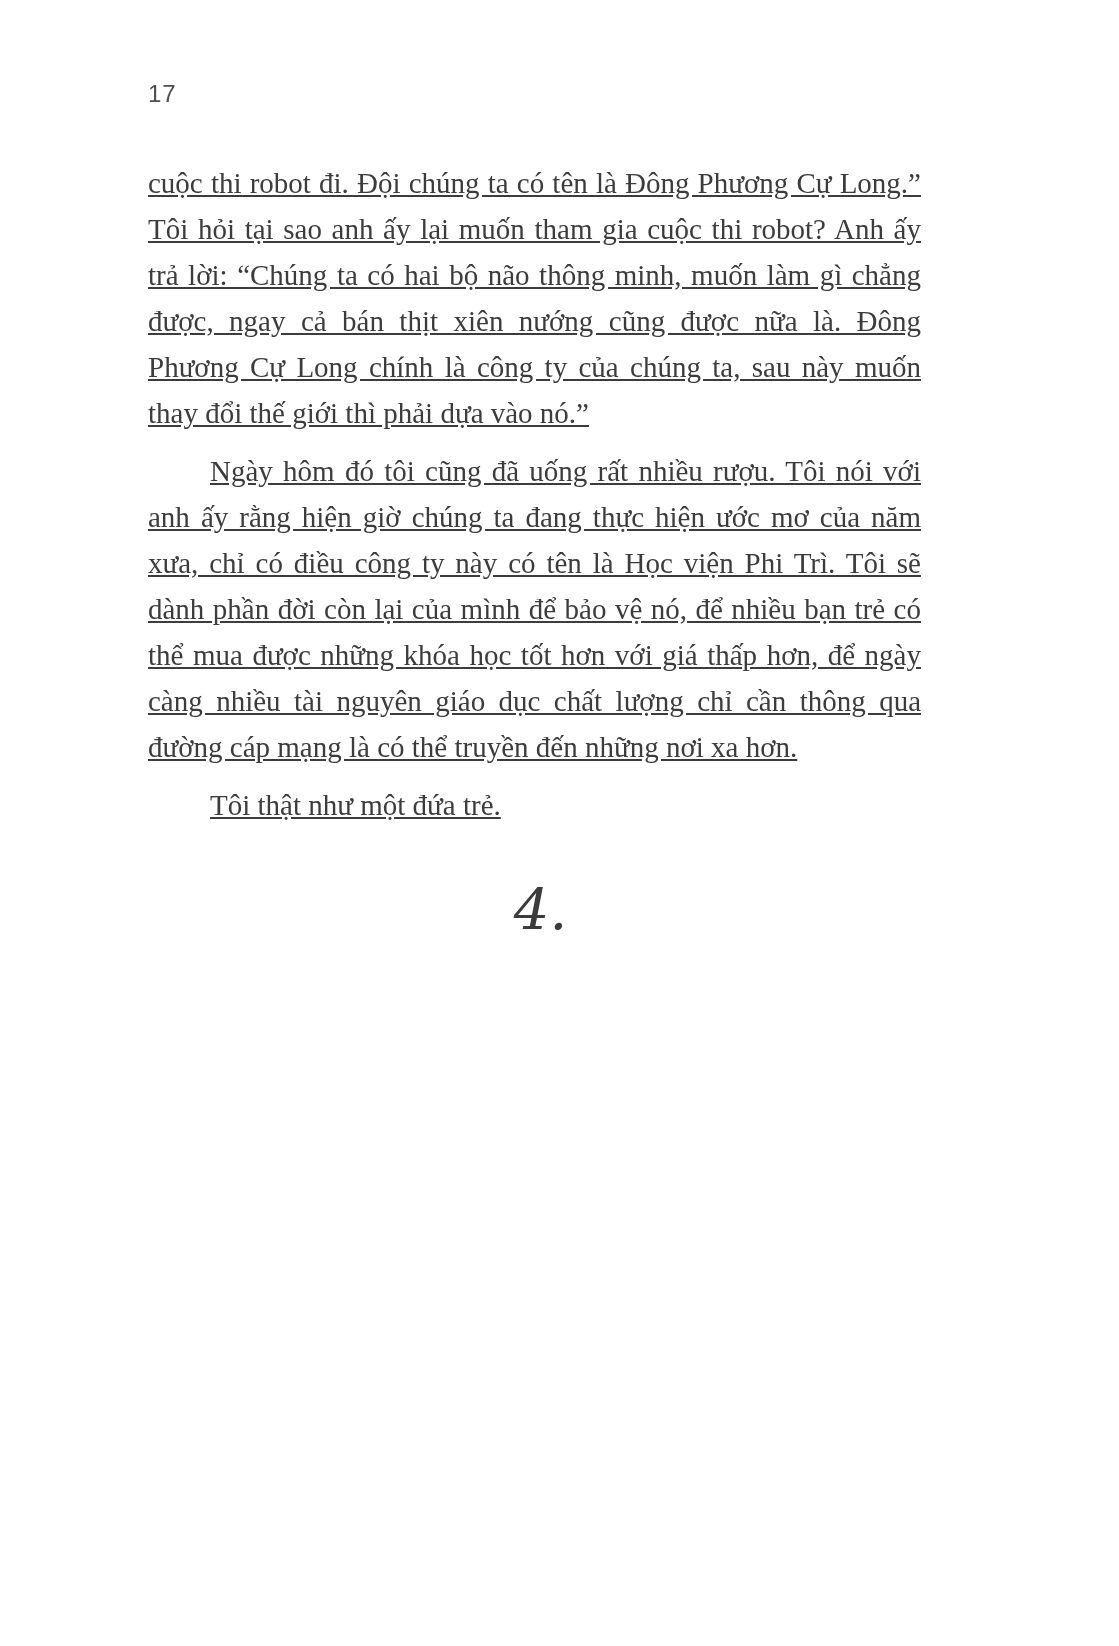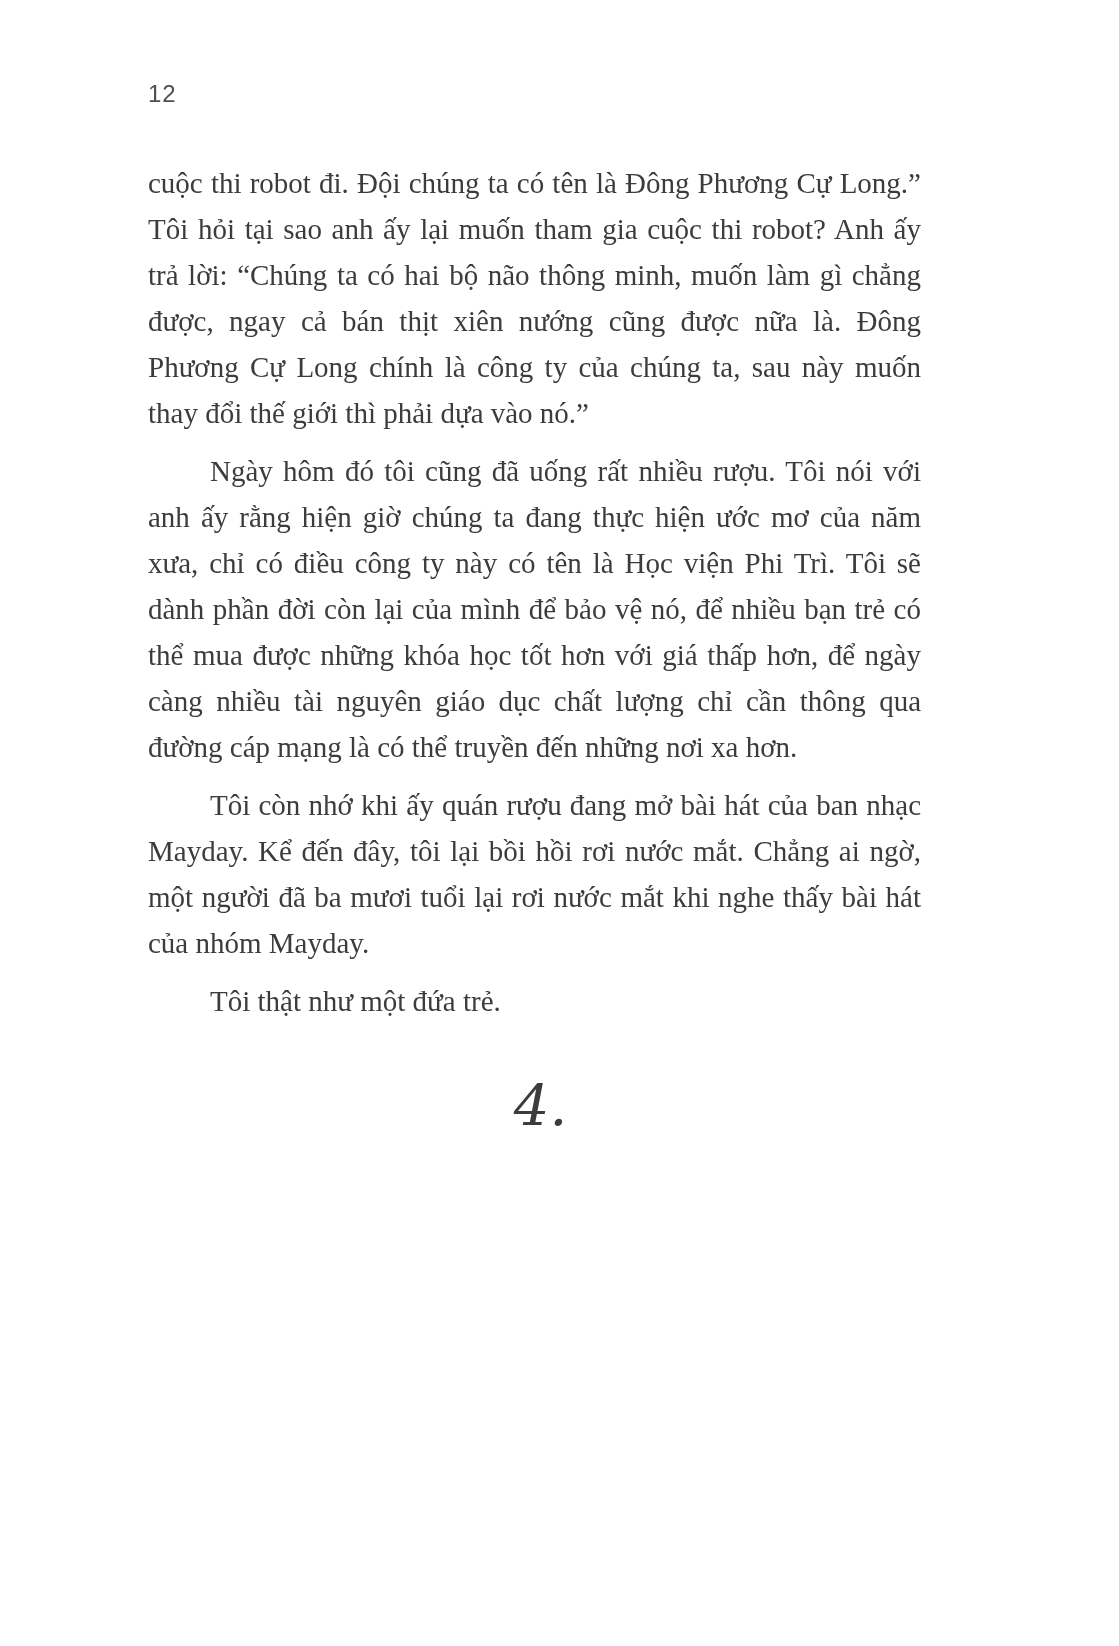--- a/index.html
+++ b/index.html
@@ -36,20 +36,21 @@
     letter-spacing: 3px;
     color: #4e4e4e;
     font-family: "Liberation Serif", "DejaVu Serif", serif;
   }
   .body-text p {
     font-size: 29px;
     line-height: 46px;
     text-align: justify;
     margin: 0 12px 12px 0;
     color: #3c3c3c;
+    text-decoration: underline;
   }
   .body-text p.indent {
     text-indent: 62px;
   }
   .body-text p.no-indent {
     text-indent: 0;
   }
   .section-divider {
     text-align: center;
     font-size: 56px;
@@ -71,30 +72,29 @@
     margin-right: 3px;
     color: #3c3c3c;
   }
 </style>
 </head>
 <body>
 
 <div class="page">
 
   <header class="running-header">
-    <span class="page-number">12</span>
+    <span class="page-number">17</span>
   </header>
 
   <main class="body-text">
 
     <p class="no-indent">cuộc thi robot đi. Đội chúng ta có tên là Đông Phương Cự Long.” Tôi hỏi tại sao anh ấy lại muốn tham gia cuộc thi robot? Anh ấy trả lời: “Chúng ta có hai bộ não thông minh, muốn làm gì chẳng được, ngay cả bán thịt xiên nướng cũng được nữa là. Đông Phương Cự Long chính là công ty của chúng ta, sau này muốn thay đổi thế giới thì phải dựa vào nó.”</p>
 
     <p class="indent">Ngày hôm đó tôi cũng đã uống rất nhiều rượu. Tôi nói với anh ấy rằng hiện giờ chúng ta đang thực hiện ước mơ của năm xưa, chỉ có điều công ty này có tên là Học viện Phi Trì. Tôi sẽ dành phần đời còn lại của mình để bảo vệ nó, để nhiều bạn trẻ có thể mua được những khóa học tốt hơn với giá thấp hơn, để ngày càng nhiều tài nguyên giáo dục chất lượng chỉ cần thông qua đường cáp mạng là có thể truyền đến những nơi xa hơn.</p>
 
-    <p class="indent">Tôi còn nhớ khi ấy quán rượu đang mở bài hát của ban nhạc Mayday. Kể đến đây, tôi lại bồi hồi rơi nước mắt. Chẳng ai ngờ, một người đã ba mươi tuổi lại rơi nước mắt khi nghe thấy bài hát của nhóm Mayday.</p>
 
     <p class="indent">Tôi thật như một đứa trẻ.</p>
 
     <div class="section-divider">4.</div>
 
 
   </main>
 
 </div>
 

